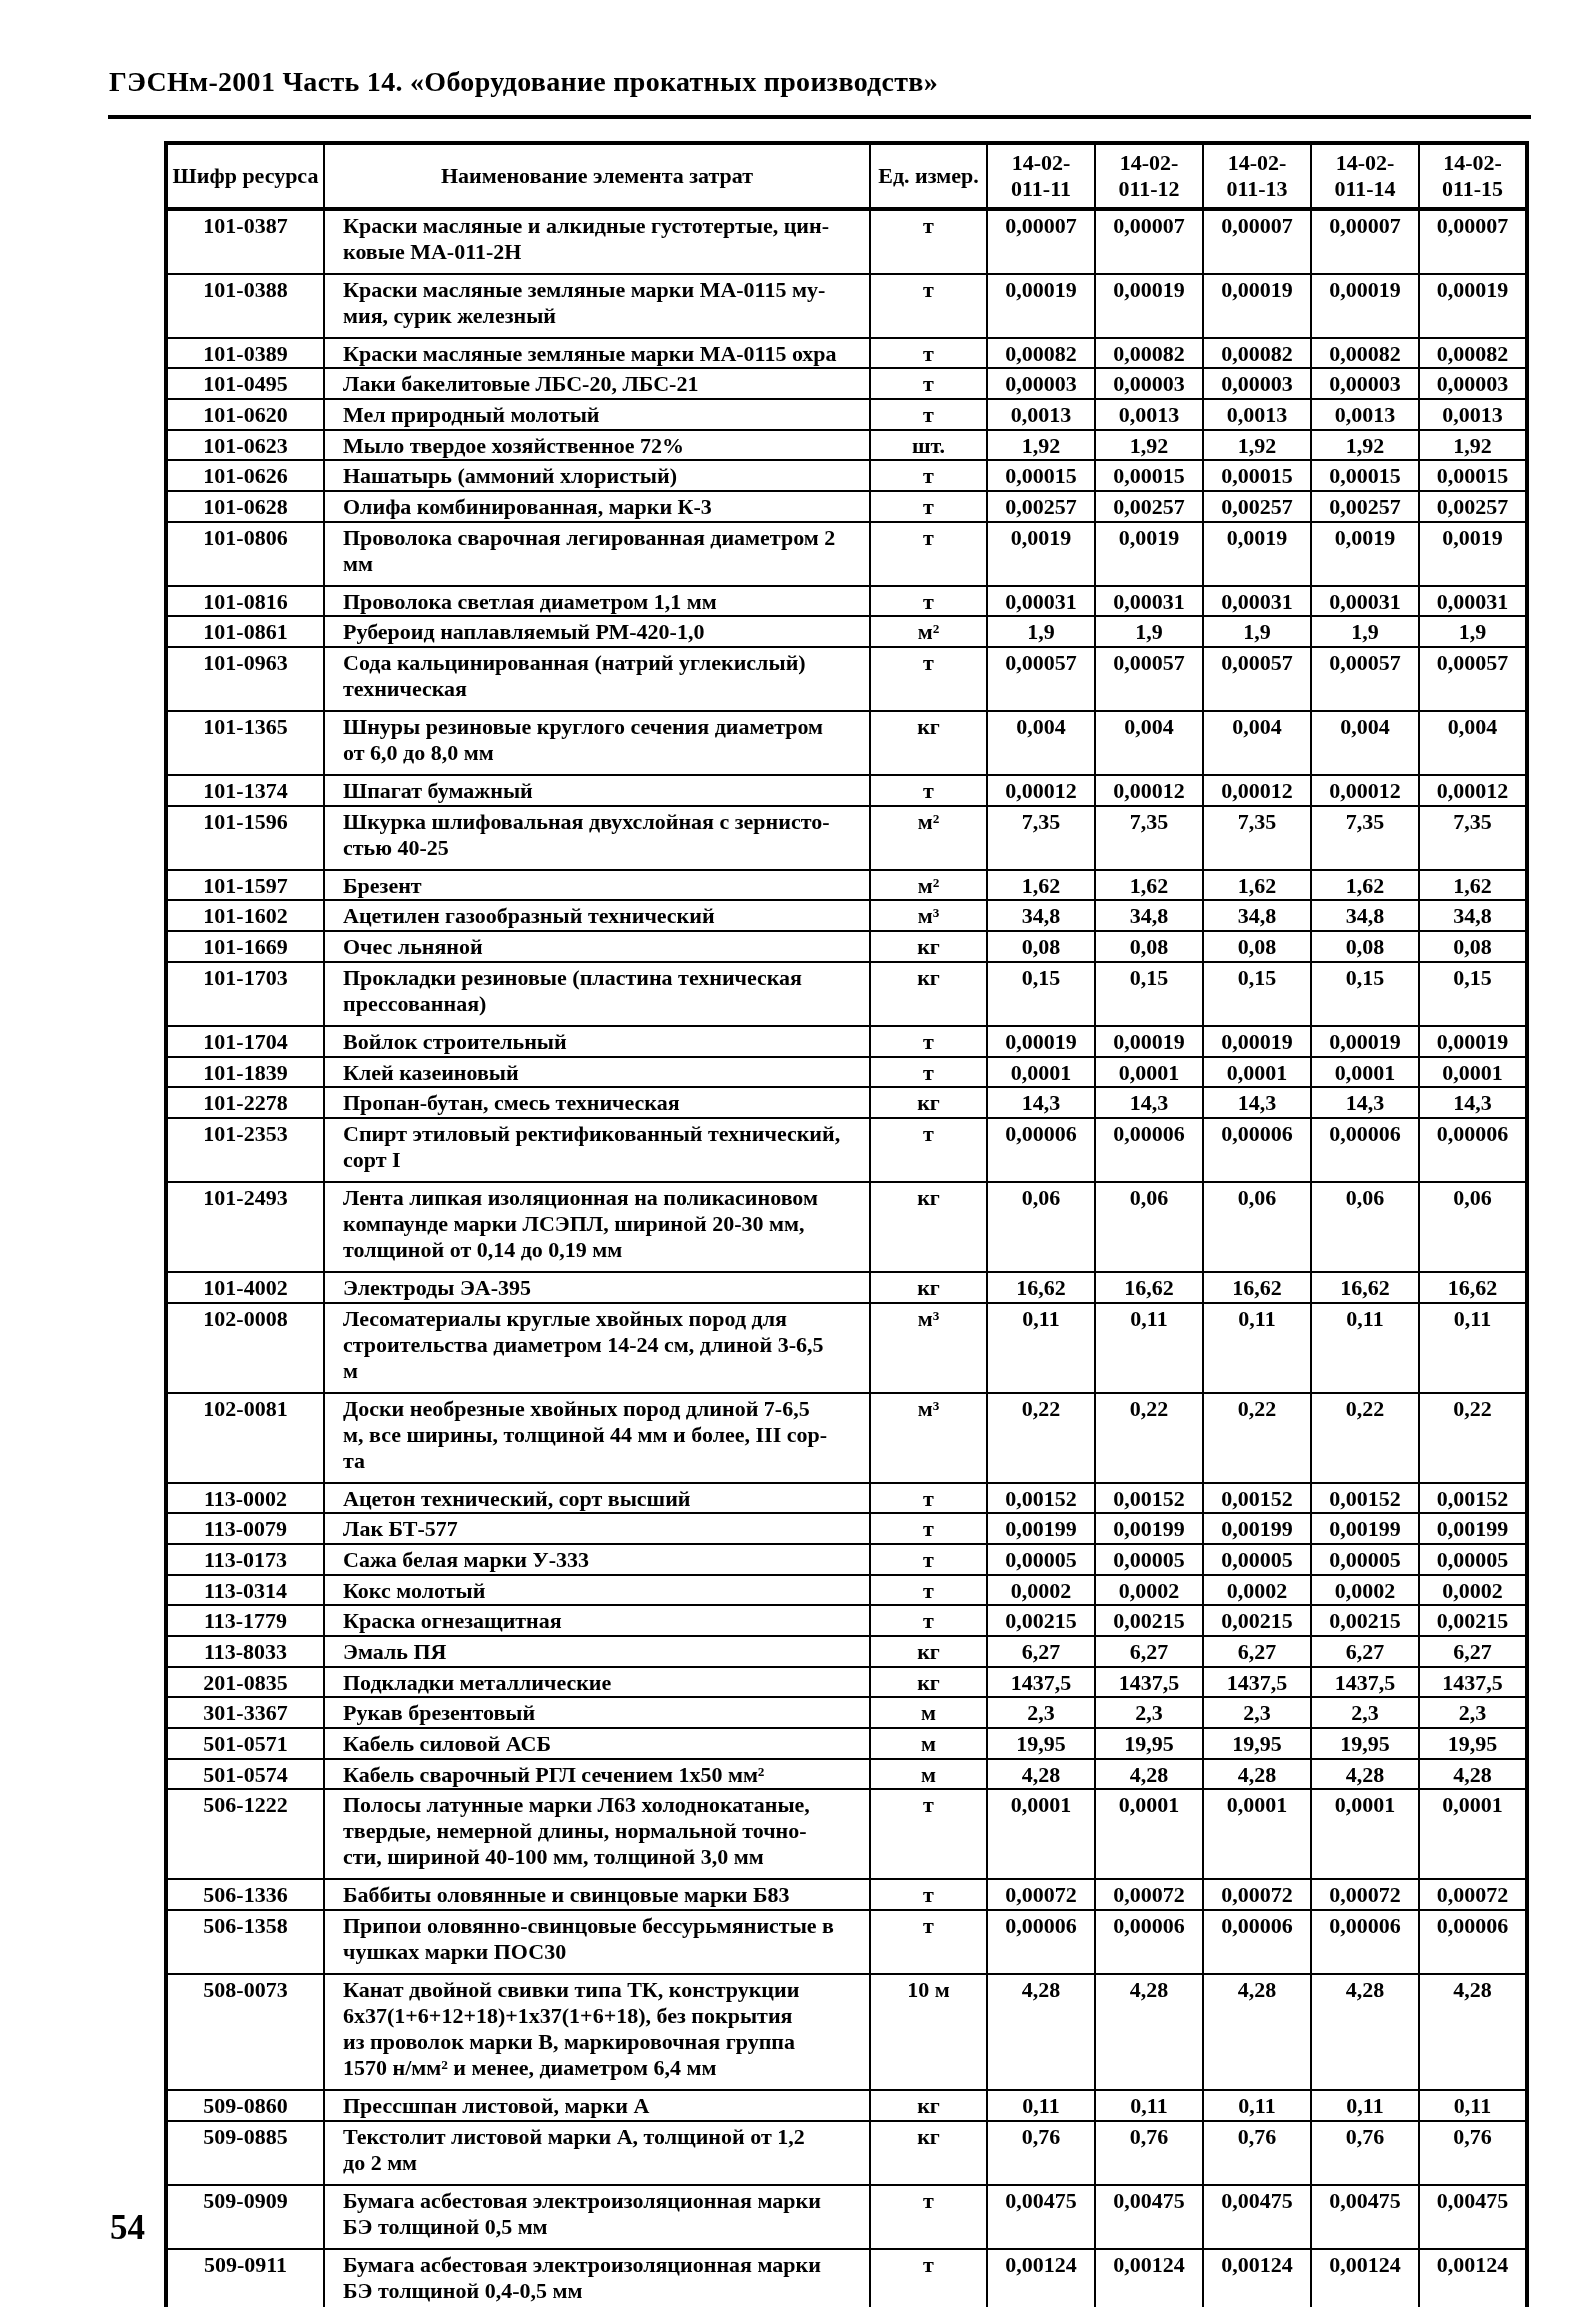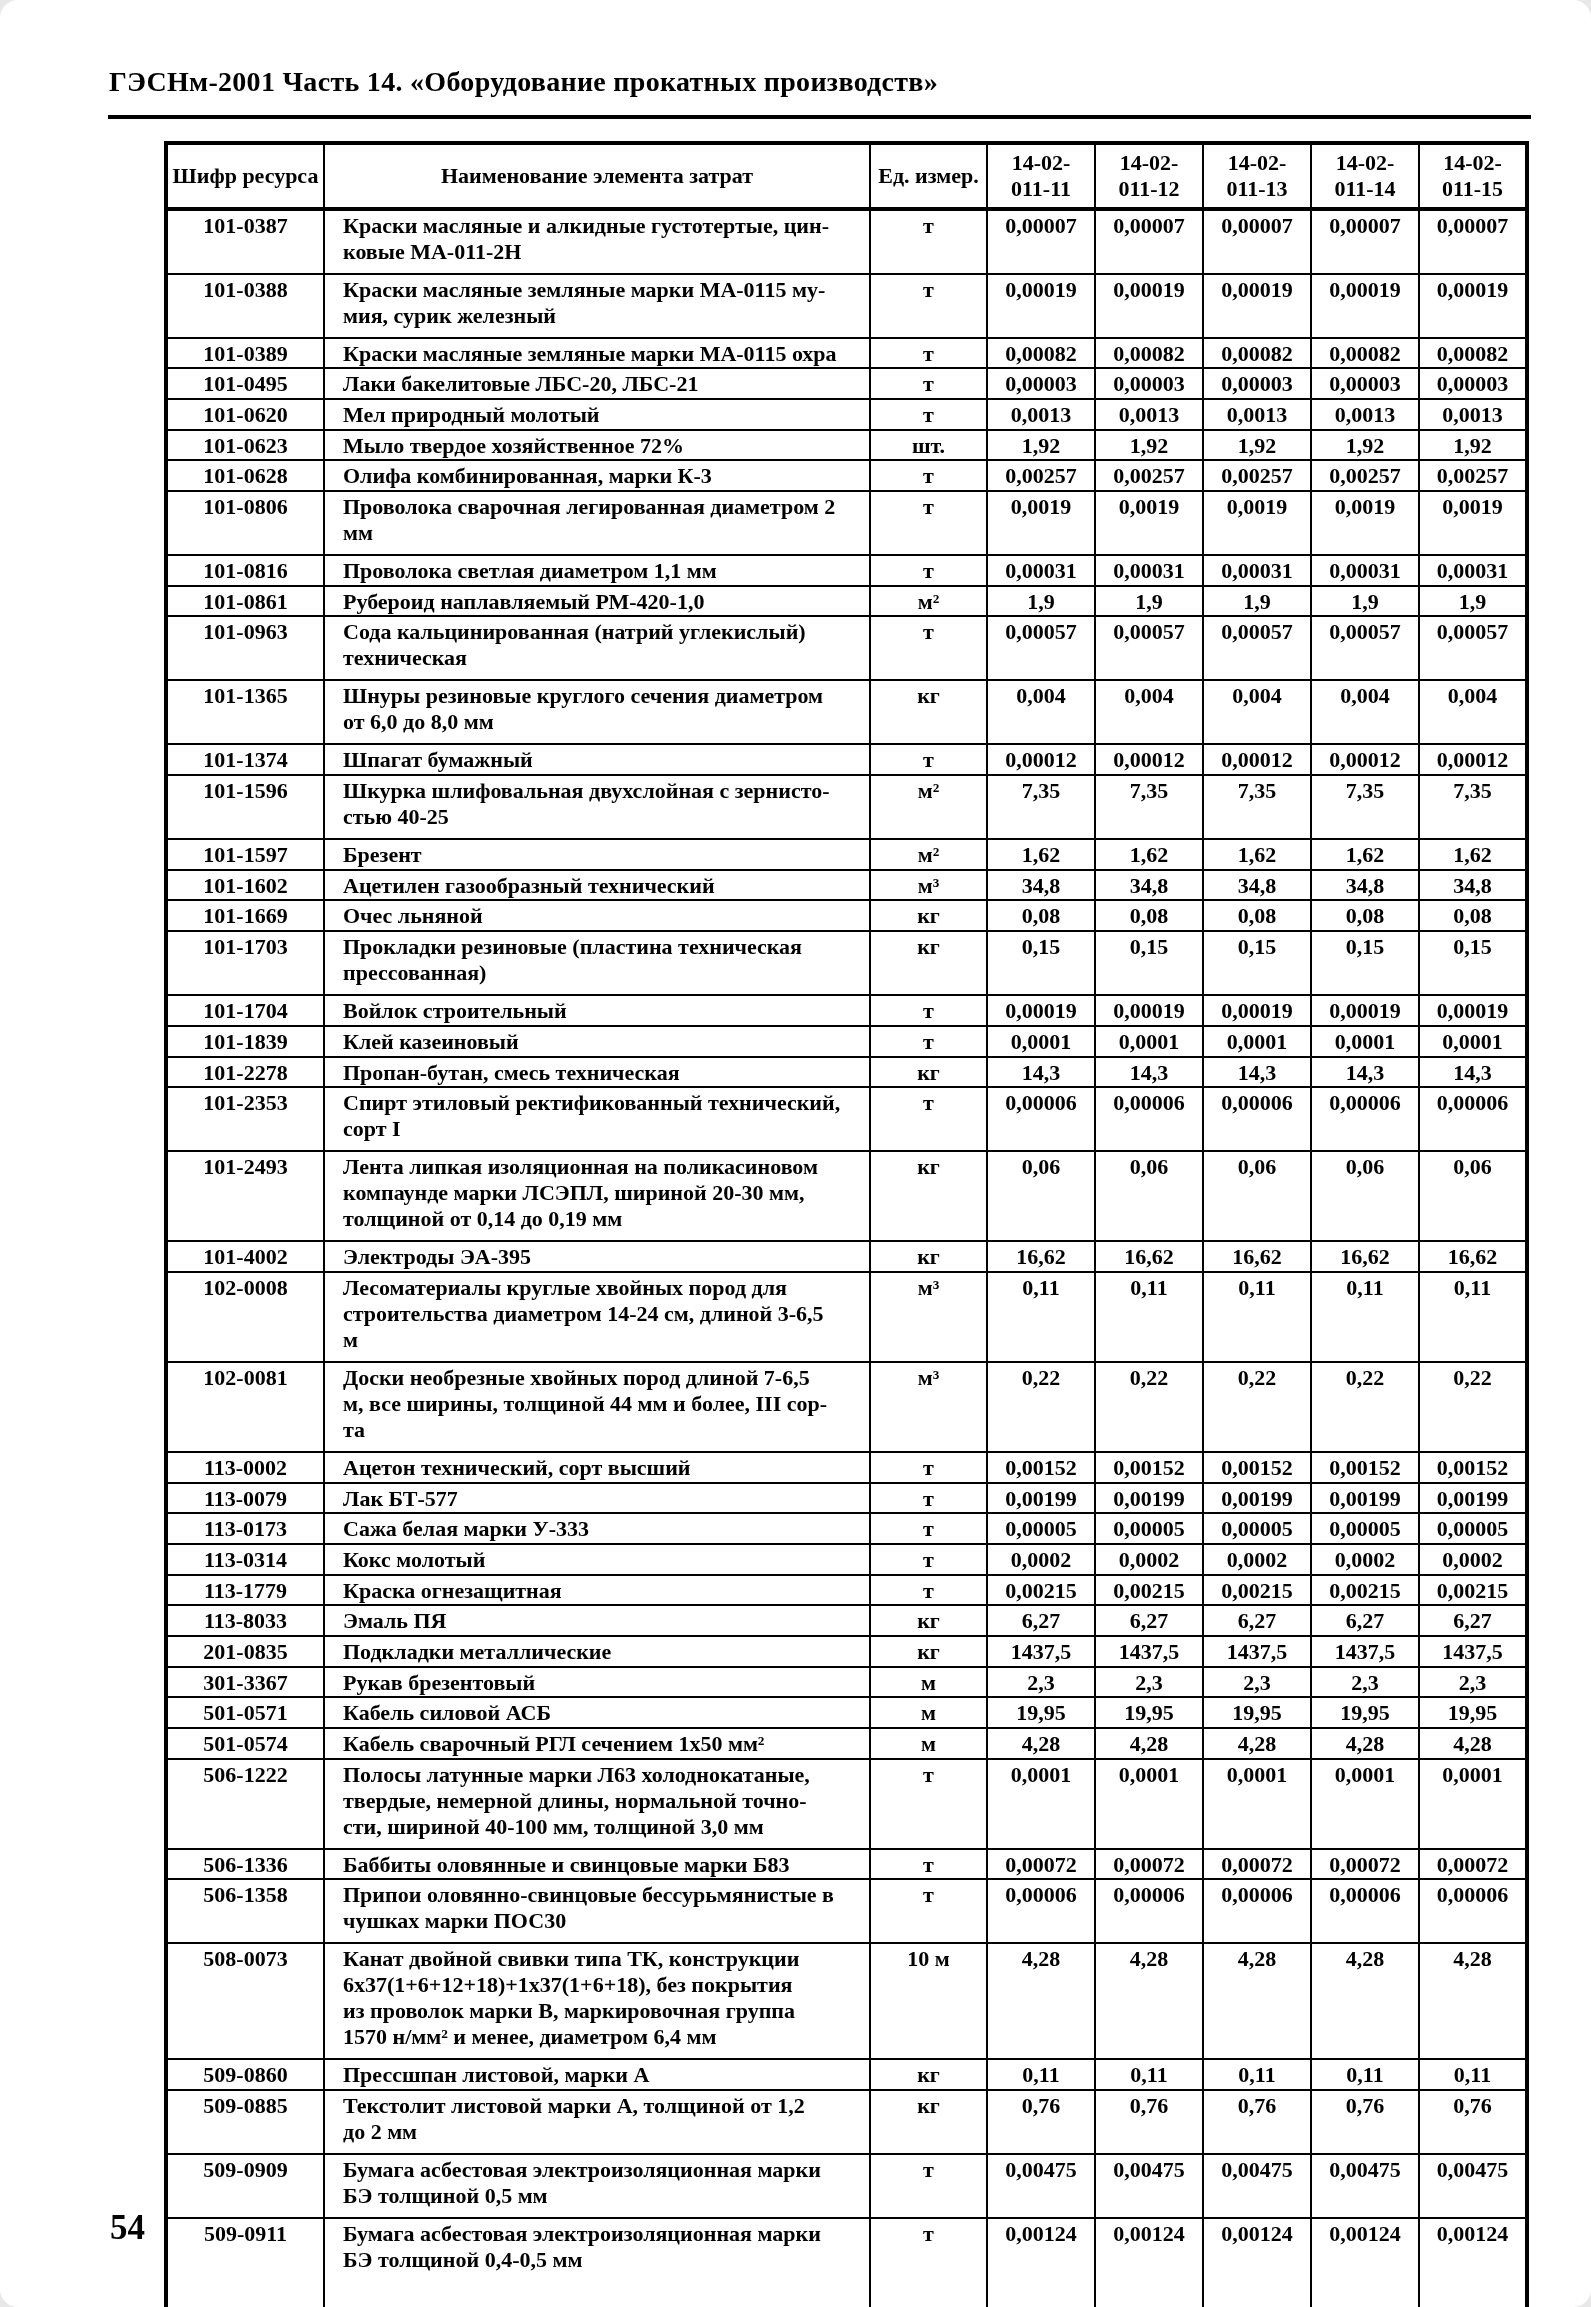--- a/index.html
+++ b/index.html
@@ -9,21 +9,20 @@
   }
   .page {
     position: relative;
     width: 1591px;
     height: 2307px;
     background: #ffffff;
     font-family: "Liberation Serif", "DejaVu Serif", serif;
     color: #000;
     font-weight: bold;
     overflow: hidden;
-    border-radius: 18px;
   }
   .doc-title {
     position: absolute;
     left: 109px;
     top: 66px;
     font-size: 28px;
     letter-spacing: 0.3px;
     white-space: nowrap;
   }
   .title-rule {
@@ -180,20 +179,30 @@
           <td class="col-code">101-0623</td>
           <td class="col-name">Мыло твердое хозяйственное 72%</td>
           <td class="col-unit">шт.</td>
           <td class="col-val">1,92</td>
           <td class="col-val">1,92</td>
           <td class="col-val">1,92</td>
           <td class="col-val">1,92</td>
           <td class="col-val">1,92</td>
         </tr>
         <tr>
+          <td class="col-code">101-0626</td>
+          <td class="col-name">Нашатырь (аммоний хлористый)</td>
+          <td class="col-unit">т</td>
+          <td class="col-val">0,00015</td>
+          <td class="col-val">0,00015</td>
+          <td class="col-val">0,00015</td>
+          <td class="col-val">0,00015</td>
+          <td class="col-val">0,00015</td>
+        </tr>
+        <tr>
           <td class="col-code">101-0628</td>
           <td class="col-name">Олифа комбинированная, марки К-3</td>
           <td class="col-unit">т</td>
           <td class="col-val">0,00257</td>
           <td class="col-val">0,00257</td>
           <td class="col-val">0,00257</td>
           <td class="col-val">0,00257</td>
           <td class="col-val">0,00257</td>
         </tr>
         <tr class="multiline">

